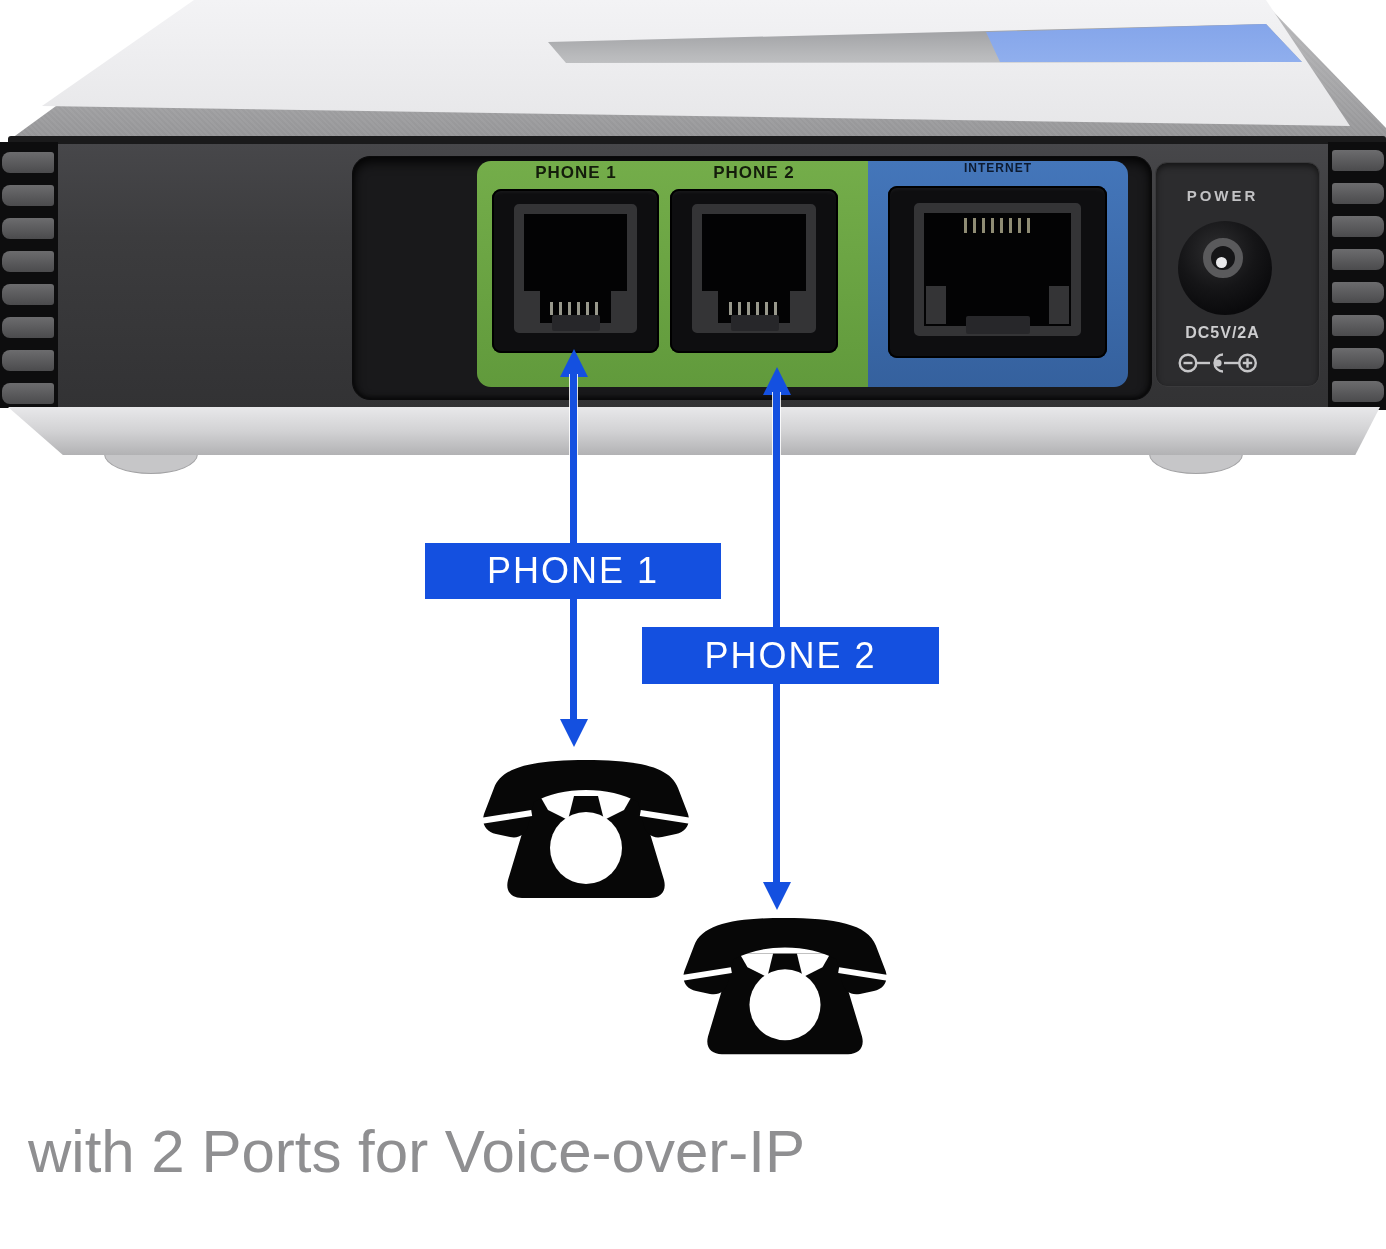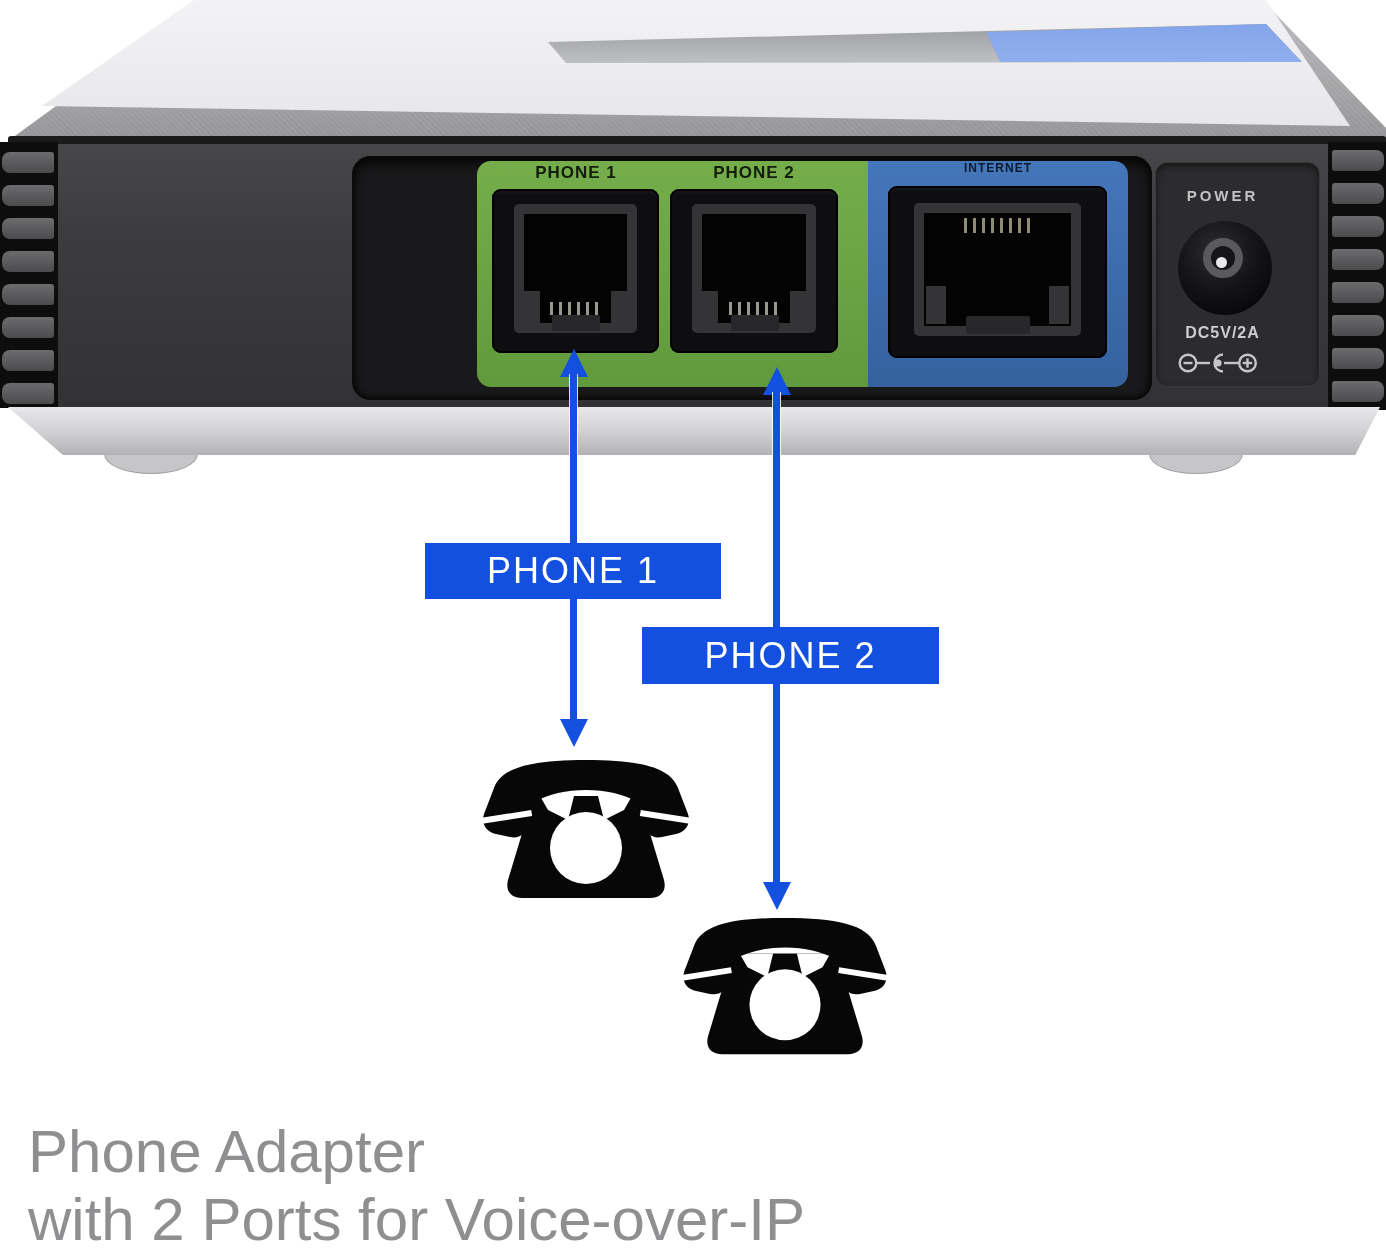--- a/index.html
+++ b/index.html
@@ -210,17 +210,16 @@
     <path fill="#070707" d="M78,44 L162,44 C170,44 174,47 176,55 L198,128 C201,140 194,146 184,146 L56,146 C46,146 39,140 42,128 L64,55 C66,47 70,44 78,44 Z"></path>
     <circle cx="120" cy="96" r="36" fill="#ffffff"></circle>
     <path fill="#ffffff" d="M74,44 L108,44 L102,68 L82,58 Z"></path>
     <path fill="#ffffff" d="M132,44 L166,44 L158,58 L138,68 Z"></path>
     <path fill="#070707" d="M28,36 C36,14 70,8 120,8 C170,8 204,14 212,36 L222,62 C225,72 220,80 210,82 L196,85 C187,87 180,82 178,74 L172,50 C157,42 140,38 120,38 C100,38 83,42 68,50 L62,74 C60,82 53,87 44,85 L30,82 C20,80 15,72 18,62 Z"></path>
     <rect x="14" y="62" width="52" height="6" fill="#ffffff" transform="rotate(-9 40 65)"></rect>
     <rect x="174" y="62" width="52" height="6" fill="#ffffff" transform="rotate(9 200 65)"></rect>
   </svg>
 
   <div class="abs caption">
-    <div>Phone Adapter</div>
     <div>with 2 Ports for Voice-over-IP</div>
   </div>
 
 </div>
 
 </body></html>

